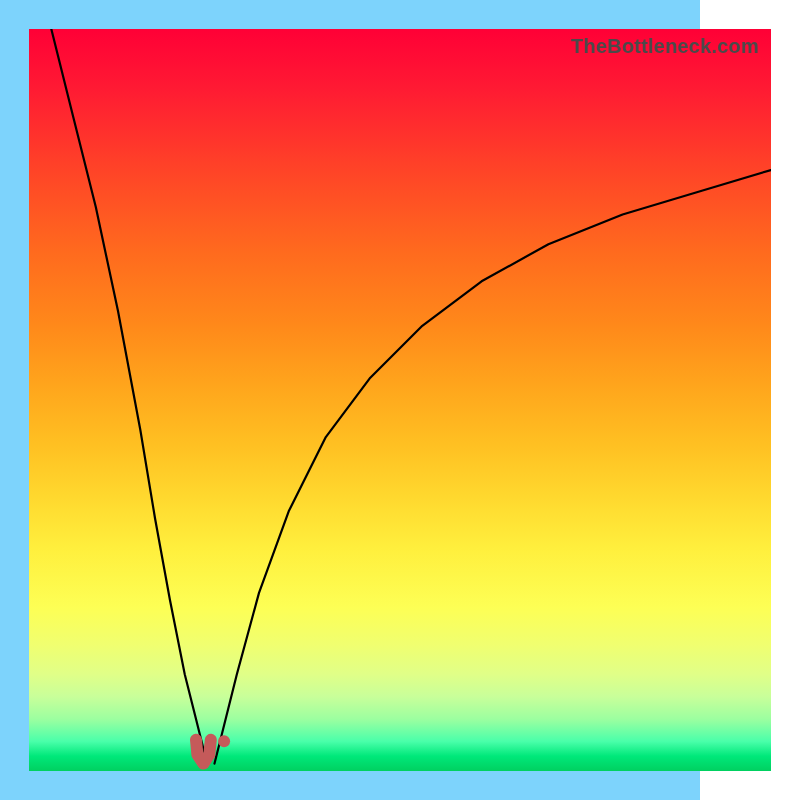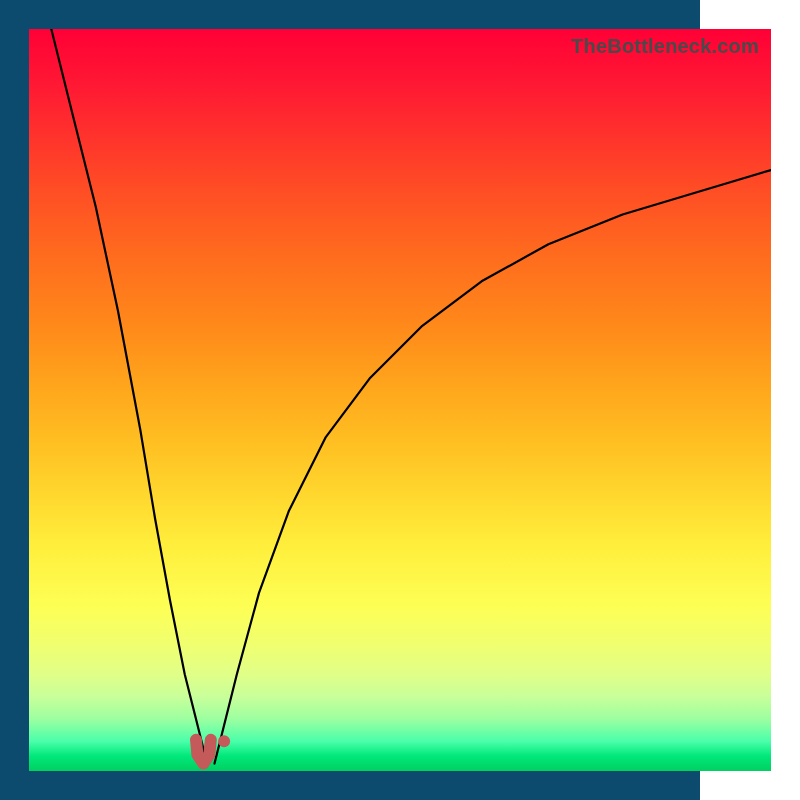--- a/index.html
+++ b/index.html
@@ -1,20 +1,20 @@
 <!DOCTYPE html>
 <html><head>
 <meta charset="utf-8">
 <style>
   * { margin: 0; padding: 0; box-sizing: border-box; }
   html, body { width: 800px; height: 800px; overflow: hidden; }
   .frame {
     width: 700px;
     height: 800px;
-    background: #0c4a6e;
+    background: #7dd3fc;
     position: relative;
   }
   .plot-area {
     position: absolute;
     left: 29px;
     top: 29px;
     width: 742px;
     height: 742px;
     background: linear-gradient(to bottom,
       #ff0036 0%,

